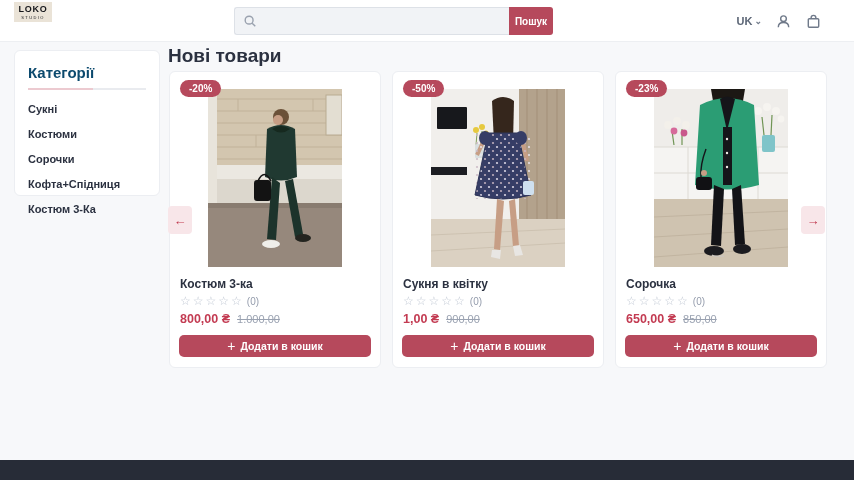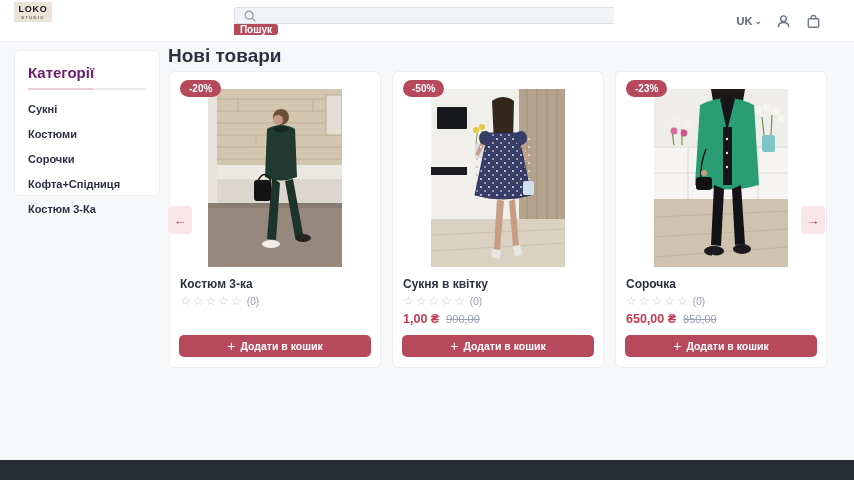--- a/index.html
+++ b/index.html
@@ -4,32 +4,32 @@
 <style>
   * { margin:0; padding:0; box-sizing:border-box; }
   body { font-family:"Liberation Sans", sans-serif; }
   .page { position:relative; width:854px; height:480px; background:#f7f8fa; overflow:hidden; }
 
   
   .header { position:absolute; top:0; left:0; width:854px; height:42px; background:#fff; border-bottom:1px solid #edeff2; }
   .logo { position:absolute; left:14px; top:2px; width:38px; height:20px; background:#eae3d7; display:flex; flex-direction:column; align-items:center; justify-content:center; cursor:pointer; }
   .logo-main { font-size:9px; font-weight:bold; letter-spacing:0.8px; color:#15161a; }
   .logo-sub { font-size:4px; letter-spacing:1.4px; color:#15161a; margin-top:1px; }
-  .search { position:absolute; left:234px; top:7px; width:380px; height:28px; display:flex;flex-direction:column; }
+  .search { position:absolute; left:234px; top:7px; width:319px; height:28px; display:flex; }
   .search-box { flex:1; display:flex; align-items:center; background:#f1f3f6; border:1px solid #dde1e7; border-right:none; border-radius:3px 0 0 3px; padding:0 8px; gap:6px; }
   .search-input { border:none; background:transparent; flex:1; font-size:11px; outline:none; color:#333; min-width:0; }
   .search-btn { width:44px; background:#b6495c; color:#fff; border:none; border-radius:0 3px 3px 0; font-size:10px; font-weight:bold; cursor:pointer; }
   .header-right { position:absolute; right:32px; top:0; height:42px; display:flex; align-items:center; gap:13px; color:#707a8a; }
   .lang { font-size:11px; font-weight:bold; display:flex; align-items:center; gap:2px; cursor:pointer; color:#5c6676; }
   .chev { font-size:9px; color:#707a8a; }
   .hicon { display:flex; align-items:center; cursor:pointer; }
 
   
   .sidebar { position:absolute; left:14px; top:50px; width:146px; height:146px; background:#fff; border:1px solid #eceef2; border-radius:6px; padding:13px; }
-  .sidebar-title { font-size:15px; font-weight:bold; color:#701a75; }
+  .sidebar-title { font-size:15px; font-weight:bold; color:#0c4a6e; }
   .sidebar-rule { height:2px; margin-top:7px; background:linear-gradient(to right,#eccad0 0%,#eccad0 55%,#e9ebef 55%,#e9ebef 100%); }
   .side-item { font-size:11px; font-weight:bold; color:#2b3140; margin-top:9px; padding-top:4px; cursor:pointer; }
 
   
   .main-title { position:absolute; left:168px; top:45px; font-size:19px; font-weight:bold; color:#2b3140; }
   .carousel { position:absolute; left:169px; top:71px; width:658px; height:297px; }
   .card { position:absolute; top:0; width:212px; height:297px; background:#fff; border:1px solid #eceef2; border-radius:6px; }
   .card.c0 { left:0; } .card.c1 { left:223px; } .card.c2 { left:446px; }
   .badge { position:absolute; top:8px; left:10px; background:#b6495c; color:#fff; font-size:10px; font-weight:bold; padding:3px 9px; border-radius:9px; z-index:2; }
   .photo { width:134px; height:178px; margin:17px auto 0; overflow:hidden; cursor:pointer; }
@@ -143,20 +143,24 @@
       </div>
       <div class="p-title">Костюм 3-ка</div>
       <div class="rating">
         <span class="star">☆</span>
         <span class="star">☆</span>
         <span class="star">☆</span>
         <span class="star">☆</span>
         <span class="star">☆</span>
         <span class="r-count">(0)</span>
       </div>
+      <div class="price-row">
+        <span class="price">800,00 ₴</span>
+        <span class="old-price">1.000,00</span>
+      </div>
       <button class="add-btn">
         <span class="plus">+</span>
         <span>Додати в кошик</span>
       </button>
     </div>
 
     <div class="card c1">
       <span class="badge">-50%</span>
       <div class="photo">
         <svg width="134" height="178" viewBox="0 0 134 178">

